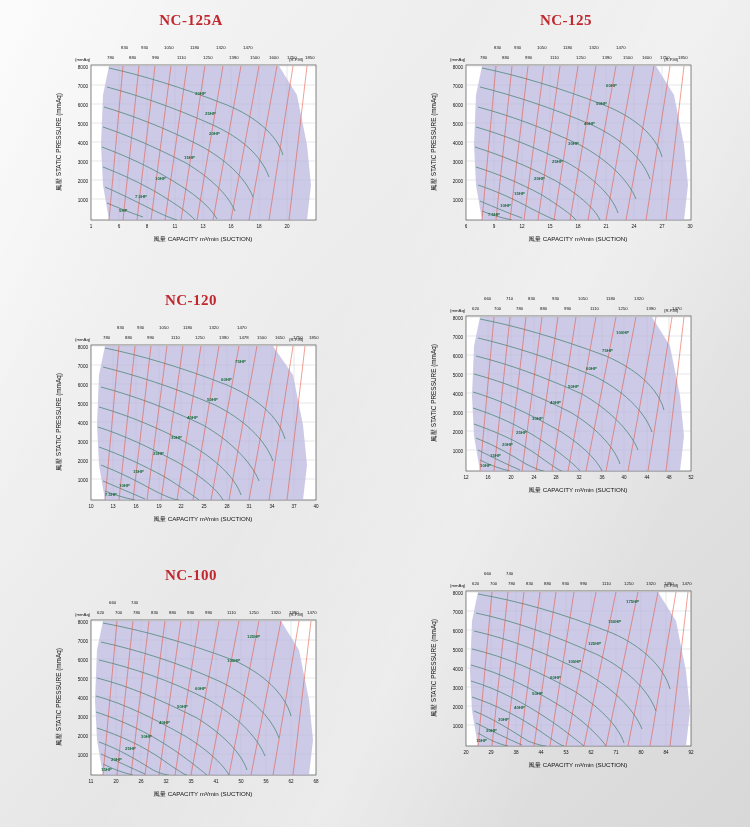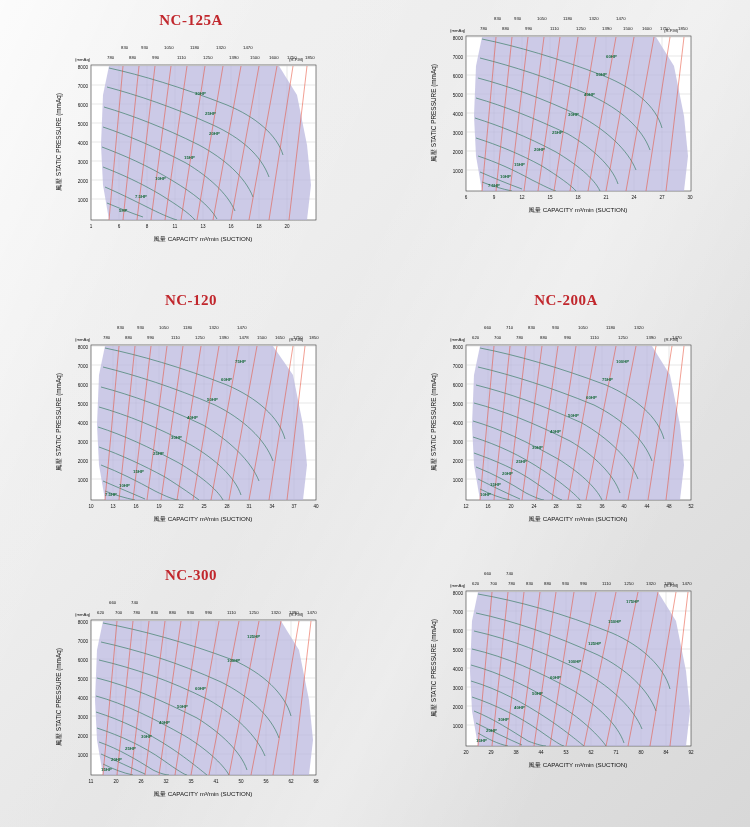--- a/index.html
+++ b/index.html
@@ -174,20 +174,21 @@
           <text class="tick" x="256" y="193">20</text>
         </g>
 
         <text class="ylabel" transform="translate(30,107) rotate(-90)" text-anchor="middle">風壓 STATIC  PRESSURE (mmAq)</text>
         <text class="axis-title" x="172" y="206" text-anchor="middle">風量 CAPACITY m³/min (SUCTION)</text>
       </svg>
     </div>
   </div>
 
   <div class="cell">
+    <div class="title">NC-125</div>
     <div class="chart-wrap">
       <svg width="320" height="218" viewBox="0 0 320 218">
         <defs>
             <clipPath id="cp1">
               <rect x="60" y="30" width="225" height="155"></rect>
             </clipPath>
           </defs>
         <rect x="60" y="30" width="225" height="155" fill="#ffffff" stroke="#333" stroke-width="0.6"></rect>
         <g stroke="#bbb" stroke-width="0.35">
           <line x1="60" y1="164" x2="285" y2="164"></line>
@@ -412,21 +413,20 @@
           <text class="tick" x="263" y="193">37</text>
           <text class="tick" x="285" y="193">40</text>
         </g>
         <text class="ylabel" transform="translate(30,107) rotate(-90)" text-anchor="middle">風壓 STATIC  PRESSURE (mmAq)</text>
         <text class="axis-title" x="172" y="206" text-anchor="middle">風量 CAPACITY m³/min (SUCTION)</text>
       </svg>
     </div>
   </div>
 
   <div class="cell">
-    <div class="title">NC-200A</div>
     <div class="chart-wrap">
       <svg width="320" height="218" viewBox="0 0 320 218">
         <defs>
             <clipPath id="cp3">
               <rect x="60" y="30" width="225" height="155"></rect>
             </clipPath>
           </defs>
         <rect x="60" y="30" width="225" height="155" fill="#ffffff" stroke="#333" stroke-width="0.6"></rect>
         <g stroke="#bbb" stroke-width="0.35">
           <line x1="60" y1="164" x2="285" y2="164"></line>
@@ -535,21 +535,21 @@
           <text class="tick" x="263" y="193">48</text>
           <text class="tick" x="285" y="193">52</text>
         </g>
         <text class="ylabel" transform="translate(30,107) rotate(-90)" text-anchor="middle">風壓 STATIC  PRESSURE (mmAq)</text>
         <text class="axis-title" x="172" y="206" text-anchor="middle">風量 CAPACITY m³/min (SUCTION)</text>
       </svg>
     </div>
   </div>
 
   <div class="cell">
-    <div class="title">NC-300</div>
+    <div class="title">NC-100</div>
     <div class="chart-wrap">
       <svg width="320" height="218" viewBox="0 0 320 218">
         <defs>
             <clipPath id="cp4">
               <rect x="60" y="30" width="225" height="155"></rect>
             </clipPath>
           </defs>
         <rect x="60" y="30" width="225" height="155" fill="#ffffff" stroke="#333" stroke-width="0.6"></rect>
         <g stroke="#bbb" stroke-width="0.35">
           <line x1="60" y1="164" x2="285" y2="164"></line>

